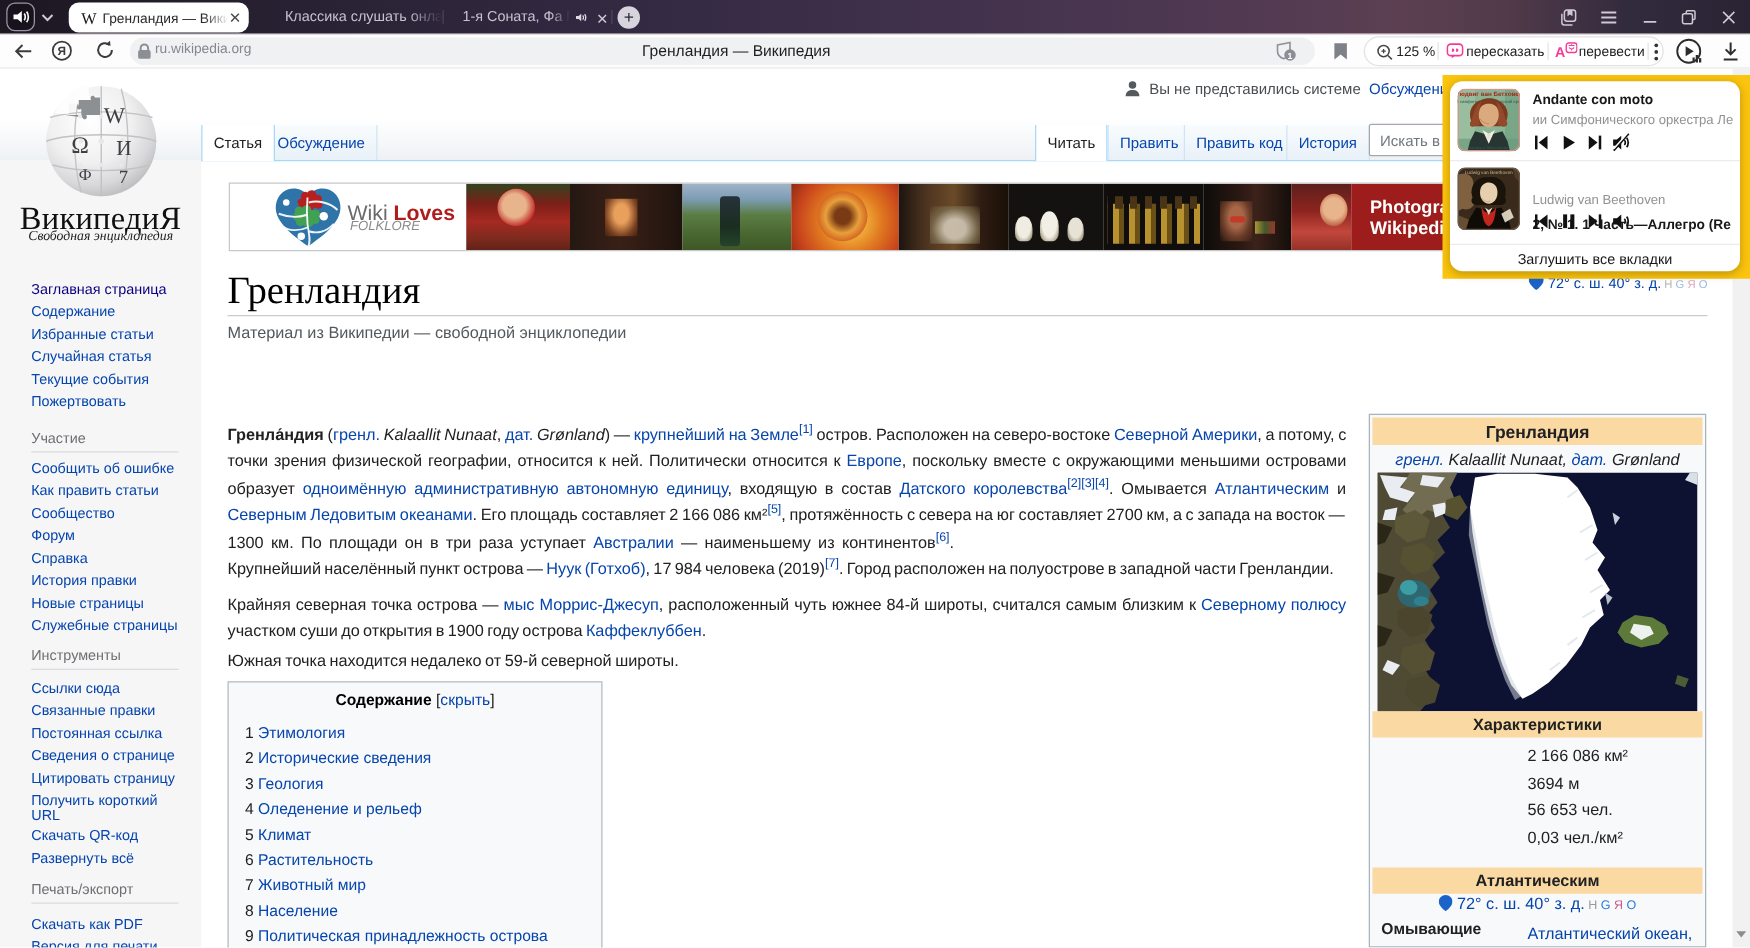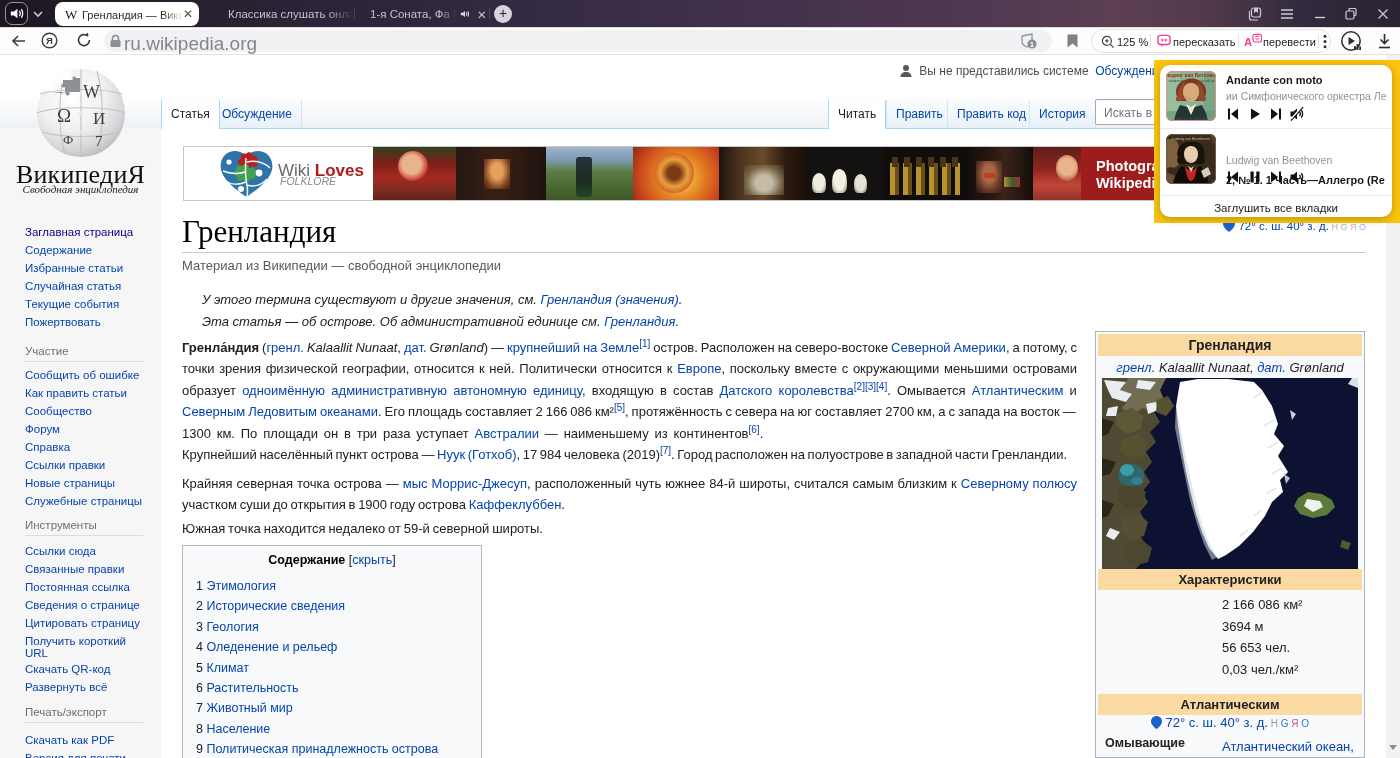--- a/index.html
+++ b/index.html
@@ -20,21 +20,21 @@
   #atab .t { position:absolute; left:27px; top:7px; width:104px; font-size:11px; color:#2a2a2a; white-space:nowrap; overflow:hidden;
     -webkit-mask-image:linear-gradient(90deg,#000 78%,transparent 97%); mask-image:linear-gradient(90deg,#000 78%,transparent 97%); }
   #atab .x { position:absolute; right:6px; top:5px; font-size:12px; color:#4a4a4a; }
   .tabtitle { position:absolute; top:7.5px; font-size:11.5px; color:#c9c0cf; white-space:nowrap; }
   #plus { position:absolute; left:494px; top:5px; width:18px; height:18px; border-radius:50%; background:#d8d4dd; color:#2c2537; font-size:14px; line-height:17px; text-align:center; }
   .winbtn { position:absolute; top:6px; color:#cfc9d6; font-size:13px; }
 
   
   #toolbar { position:absolute; left:0; top:27px; width:1400px; height:28px; background:#fdfdfd; border-bottom:1px solid #e3e3e5; box-shadow:inset 0 1px 0 rgba(150,110,125,0.25); }
   #addr { position:absolute; left:104px; top:3px; width:948px; height:22px; background:#f0f1f3; border-radius:12px; }
-  #addr .dom { position:absolute; left:20px; top:3px; font-size:19px; color:#84878e; }
+  #addr .dom { position:absolute; left:20px; top:3px; font-size:11px; color:#84878e; }
   #addr .ttl { position:absolute; left:22px; right:0; top:4px; text-align:center; font-size:12.5px; color:#1f1f21; }
   #rgroup { position:absolute; left:1091px; top:2px; width:240px; height:24px; border:1px solid #e2e2e6; border-radius:13px; background:#fff;
     display:flex; align-items:center; font-size:11px; color:#222; white-space:nowrap; }
 
   
   #page { position:absolute; left:0; top:55px; width:1400px; height:703px; background:#f6f6f7; }
   #content-bg { position:absolute; left:161px; top:73px; width:1239px; height:630px; background:#fff; border-top:1px solid #a7d7f9; }
   #hdr-strip { position:absolute; left:0; top:0; width:1400px; height:73px; background:linear-gradient(#ffffff 55%, #eef1f4 100%); }
 
   
@@ -123,20 +123,21 @@
   <svg style="position:absolute;left:76px;top:5px" width="16" height="16" viewBox="0 0 16 16">
     <path d="M13.5 8 a5.5 5.5 0 1 1 -1.8 -4" fill="none" stroke="#3c3c3c" stroke-width="1.6"></path>
     <path d="M12 0.5 L12.4 4.6 L8.5 3.6 Z" fill="#3c3c3c"></path>
   </svg>
   <div id="addr">
     <svg style="position:absolute;left:5px;top:4px" width="13" height="14" viewBox="0 0 13 14">
       <rect x="1.5" y="6" width="10" height="7" rx="1.5" fill="#8b8e95"></rect>
       <path d="M3.5 6 V4.5 a3 3 0 0 1 6 0 V6" fill="none" stroke="#8b8e95" stroke-width="1.6"></path>
     </svg>
     <span class="dom">ru.wikipedia.org</span>
+    <span class="ttl">Гренландия — Википедия</span>
     <svg style="position:absolute;right:14px;top:3px" width="18" height="17" viewBox="0 0 18 17">
       <path d="M7 2 L12 1 L12 8 C12 11 10 13 7 14 C4 13 2 11 2 8 L2 3 Z" fill="none" stroke="#909298" stroke-width="1.3"></path>
       <circle cx="12" cy="11" r="4.6" fill="#8b8e95"></circle>
       <text x="12" y="14" text-anchor="middle" font-size="7" font-weight="bold" fill="#fff" font-family="Liberation Sans">1</text>
     </svg>
   </div>
   <svg style="position:absolute;left:1066px;top:6px" width="13" height="16" viewBox="0 0 13 16">
     <path d="M1.5 1.5 H11.5 V14.5 L6.5 10.5 L1.5 14.5 Z" fill="#7e8187"></path>
   </svg>
   <div id="rgroup">
@@ -244,24 +245,20 @@
     <svg style="vertical-align:-2px" width="12" height="14" viewBox="0 0 12 14">
         <path d="M6 0 C9.3 0 12 2.6 12 5.8 C12 10 6 14 6 14 C6 14 0 10 0 5.8 C0 2.6 2.7 0 6 0 Z" fill="#1b62c9"></path>
       </svg>
     <a>72° с. ш. 40° з. д.</a><span style="font-size:9px;color:#b5b5b5;"> H </span><span style="font-size:9px;color:#9cb8e0;">G</span><span style="font-size:9px;color:#dba8bc;"> Я </span><span style="font-size:9px;color:#9cb8e0;">O</span>
   </div>
 
   <div style="position:absolute;left:182px;top:159px;font-family:'Liberation Serif',serif;font-size:31px;color:#000;">Гренландия</div>
   <div style="position:absolute;left:182px;top:197px;width:1184px;border-bottom:1px solid #c8ccd1;"></div>
   <div style="position:absolute;left:182px;top:203px;font-size:13px;color:#54595d;">Материал из Википедии — свободной энциклопедии</div>
 
-  <div style="position:absolute;left:202px;top:234px;line-height:21.5px;font-size:13px;font-style:italic;color:#202122;" class="line">
-    У этого термина существуют и другие значения, см. <a>Гренландия (значения)</a>.<br>
-    Эта статья — об острове. Об административной единице см. <a>Гренландия</a>.
-  </div>
 
   <div id="bt" style="position:absolute;left:182px;top:282px;font-size:13px;color:#202122;">
     <div class="bl" style="top:0px;word-spacing:-0.65px" id="bl1"><span class="bd">Гренла́ндия</span> (<a>гренл.</a> <span class="it">Kalaallit Nunaat</span>, <a>дат.</a> <span class="it">Grønland</span>) — <a>крупнейший на Земле<sup>[1]</sup></a> остров. Расположен на северо-востоке <a>Северной Америки</a>, а потому, с</div>
     <div class="bl" style="top:21.4px;word-spacing:1.04px" id="bl2">точки зрения физической географии, относится к ней. Политически относится к <a>Европе</a>, поскольку вместе с окружающими меньшими островами</div>
     <div class="bl" style="top:42.8px;word-spacing:2.6px" id="bl3">образует <a>одноимённую административную автономную единицу</a>, входящую в состав <a>Датского королевства</a><a><sup>[2][3][4]</sup></a>. Омывается <a>Атлантическим</a> и</div>
     <div class="bl" style="top:64.2px;word-spacing:-0.66px" id="bl4"><a>Северным Ледовитым океанами</a>. Его площадь составляет 2&nbsp;166&nbsp;086 км²<a><sup>[5]</sup></a>, протяжённость с севера на юг составляет 2700 км, а с запада на восток —</div>
     <div class="bl" style="top:85.6px;word-spacing:2.2px" id="bl5">1300 км. По площади он в три раза уступает <a>Австралии</a> — наименьшему из континентов<a><sup>[6]</sup></a>.</div>
     <div class="bl" style="top:107px;word-spacing:-1.0px" id="bl6">Крупнейший населённый пункт острова — <a>Нуук (Готхоб)</a>, 17&nbsp;984 человека (2019)<a><sup>[7]</sup></a>. Город расположен на полуострове в западной части Гренландии.</div>
     <div class="bl" style="top:136px;word-spacing:0.38px" id="bl7">Крайняя северная точка острова — <a>мыс Моррис-Джесуп</a>, расположенный чуть южнее 84-й широты, считался самым близким к <a>Северному полюсу</a></div>
     <div class="bl" style="top:157.4px;word-spacing:-0.94px" id="bl8">участком суши до открытия в 1900 году острова <a>Каффеклуббен</a>.</div>
@@ -369,21 +366,21 @@
       <a>Текущие события</a><br>
       <a>Пожертвовать</a>
     </div>
     <div class="hd" style="position:absolute;left:25px;top:290px;width:118px;border-bottom:1px solid #dcdcdd;padding-bottom:4px;">Участие</div>
     <div class="nav" style="position:absolute;left:25px;top:311px;line-height:18px;">
       <a>Сообщить об ошибке</a><br>
       <a>Как править статьи</a><br>
       <a>Сообщество</a><br>
       <a>Форум</a><br>
       <a>Справка</a><br>
-      <a>Ссылки правки</a><br>
+      <a>История правки</a><br>
       <a>Новые страницы</a><br>
       <a>Служебные страницы</a>
     </div>
     <div class="hd" style="position:absolute;left:25px;top:464px;width:118px;border-bottom:1px solid #dcdcdd;padding-bottom:4px;">Инструменты</div>
     <div class="nav" style="position:absolute;left:25px;top:487px;line-height:18px;">
       <a>Ссылки сюда</a><br>
       <a>Связанные правки</a><br>
       <a>Постоянная ссылка</a><br>
       <a>Сведения о странице</a><br>
       <a>Цитировать страницу</a><br>

